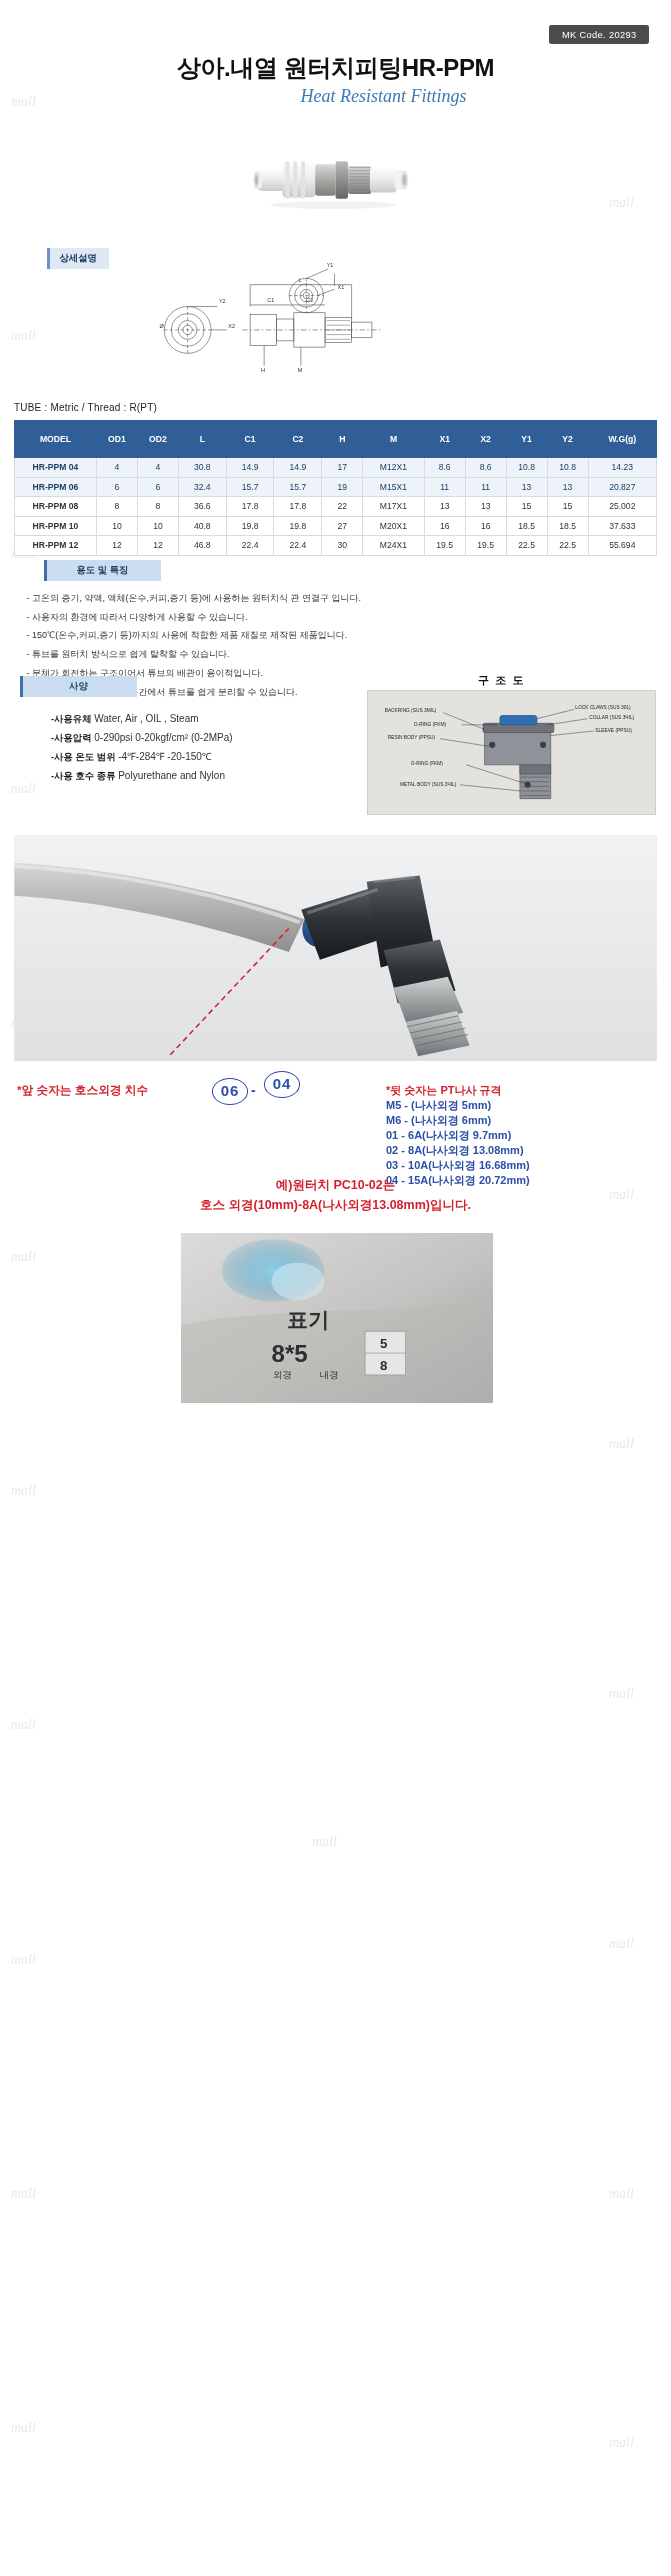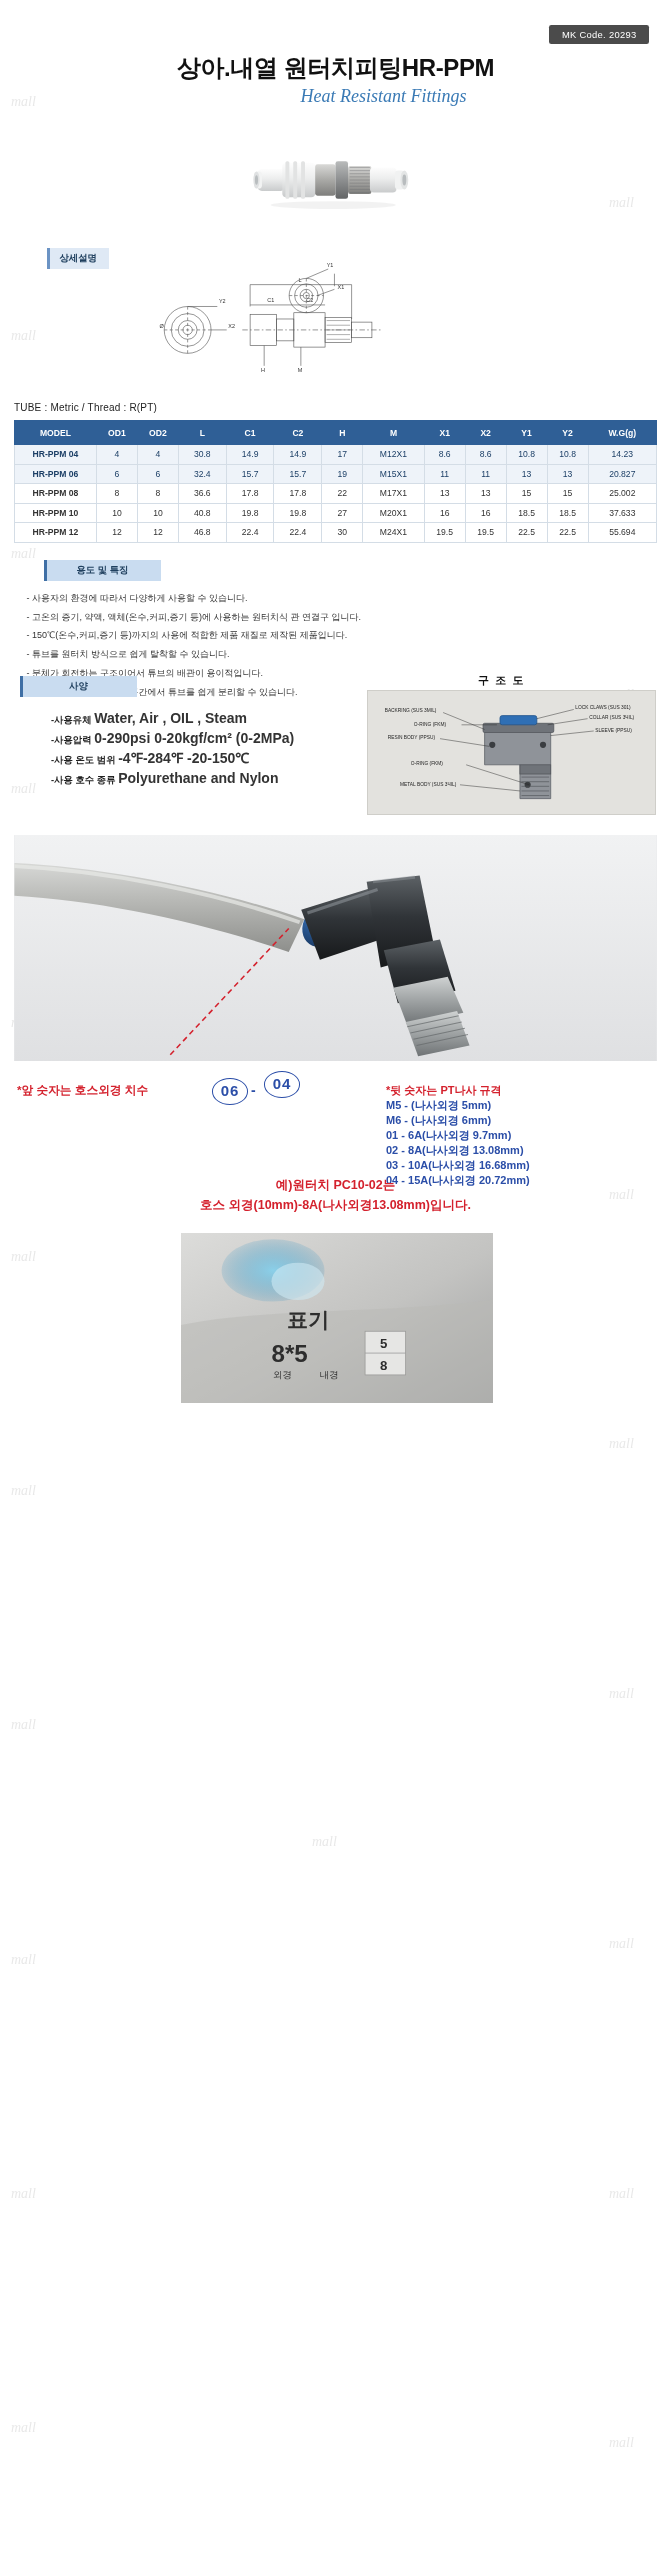--- a/index.html
+++ b/index.html
@@ -91,21 +91,21 @@
     position: absolute;
     top: 420px; left: 14px;
     width: 643px;
     border-collapse: collapse;
     font-size: 8.6px;
   }
   table.spec th {
     background: #2f5f96;
     color: #fff;
     font-weight: bold;
-    height: 24px;
+    height: 37px;
     border: 0.8px solid #2f5f96;
     text-align: center;
     font-size: 8.6px;
   }
   table.spec td {
     height: 19.5px;
     border: 0.8px solid #d4dde6;
     text-align: center;
     color: #1c3f66;
     font-size: 8.6px;
@@ -132,21 +132,21 @@
   
   .spec-list {
     position: absolute;
     top: 709px; left: 22px;
     width: 328px;
     font-size: 9.4px;
     line-height: 19px;
     color: #222;
   }
   .spec-list b { font-weight: bold; margin-left: 29px; }
-  .spec-list .val { font-weight: bold; font-size: 14px; color: #333; }
+  .spec-list .val { font-weight: normal; font-size: 10px; color: #333; }
   
   .struct-title {
     position: absolute;
     top: 673px; left: 478px;
     font-size: 11px;
     font-weight: bold;
     color: #111;
     letter-spacing: 1.6px;
   }
   .struct-box {
@@ -471,22 +471,22 @@
         <td>19.5</td>
         <td>22.5</td>
         <td>22.5</td>
         <td>55.694</td>
       </tr>
     </tbody>
   </table>
 
   <div class="sec-label blue" style="top:560px;left:44px;width:117px;text-align:center;">용도 및 특징</div>
   <div class="feat-list">
+    <div>- 고온의 증기, 약액, 액체(온수,커피,증기 등)에 사용하는 원터치식 관 연결구 입니다.</div>
     <div>- 사용자의 환경에 따라서 다양하게 사용할 수 있습니다.</div>
-    <div>- 고온의 증기, 약액, 액체(온수,커피,증기 등)에 사용하는 원터치식 관 연결구 입니다.</div>
     <div>- 150℃(온수,커피,증기 등)까지의 사용에 적합한 제품 재질로 제작된 제품입니다.</div>
     <div>- 튜브를 원터치 방식으로 쉽게 탈착할 수 있습니다.</div>
     <div>- 분체가 회전하는 구조이어서 튜브의 배관이 용이적입니다.</div>
     <div>- 타원형 슬라브는 협소한 공간에서 튜브를 쉽게 분리할 수 있습니다.</div>
   </div>
 
   <div class="sec-label blue" style="top:676px;left:20px;width:117px;text-align:center;">사양</div>
   <div class="spec-list">
     <div>
       <b>-사용유체</b>

